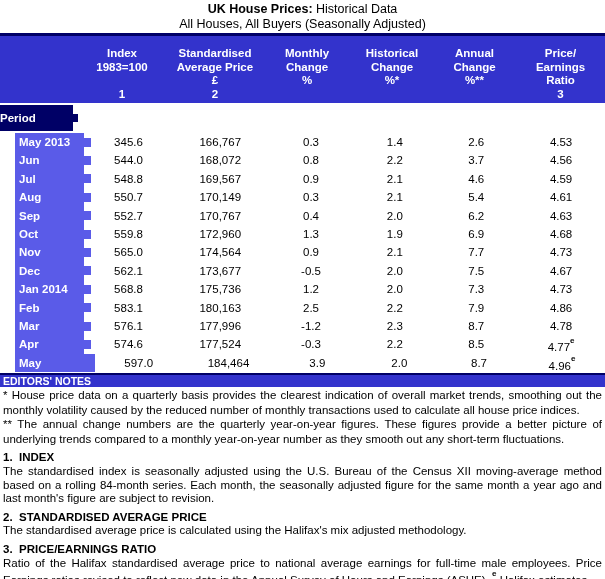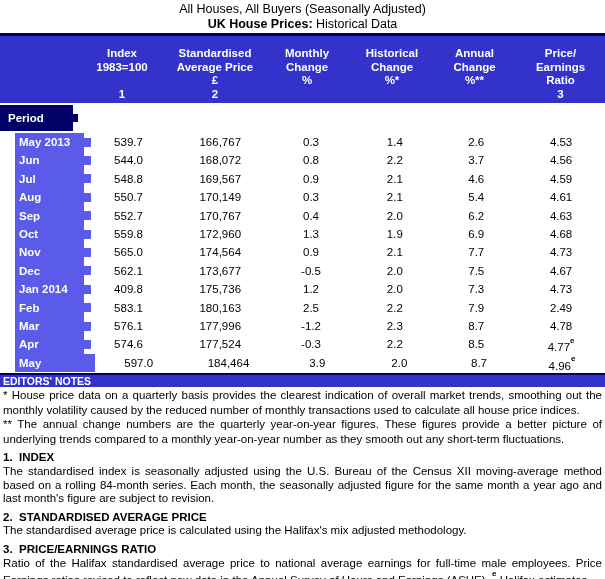--- a/index.html
+++ b/index.html
@@ -28,21 +28,21 @@
     color:#fff;font-weight:bold;font-size:11.5px;line-height:13.5px;text-align:center;
   }
   .hline{white-space:nowrap;}
   .hnum{min-height:13px;}
   
   .c0{width:77px;} .c1{width:90px;} .c2{width:96px;} .c3{width:88px;}
   .c4{width:82px;} .c5{width:83px;} .c6{width:89px;}
   
   .period-header{
     margin-top:2px;position:relative;
-    width:73px;height:26px;padding-left:8px;box-sizing:border-box;
+    width:73px;height:26px;padding-left:0;box-sizing:border-box;
     background:var(--navy,#000066);
     color:#fff;font-weight:bold;font-size:11.5px;line-height:26px;
   }
   .period-header::after{
     content:"";position:absolute;right:-5px;top:50%;margin-top:-4px;
     width:5px;height:8px;background:var(--navy,#000066);
   }
   
   .rows{margin-top:2px;margin-left:15px;}
   .row{display:flex;height:18.4px;line-height:18.4px;font-size:11.5px;}
@@ -75,22 +75,22 @@
   .sec{margin-top:5px;}
   .sec .sec-head{font-weight:bold;line-height:13.6px;white-space:pre;}
   .sec .sec-body{line-height:13.6px;text-align:justify;margin:0;}
 </style>
 </head>
 <body>
 
 <div class="page">
 
   <div class="title-block">
+    <div><span class="b">UK House Prices:</span><span> Historical Data</span></div>
     <div>All Houses, All Buyers (Seasonally Adjusted)</div>
-    <div><span class="b">UK House Prices:</span><span> Historical Data</span></div>
   </div>
 
   <div class="header-band" id="headerBand">
     <div class="hcell c0"></div>
   <div class="hcell c1">
         <div>
           <div class="hline">Index</div>
           <div class="hline">1983=100</div>
         </div>
         <div class="hnum">1</div>
@@ -135,21 +135,21 @@
         </div>
         <div class="hnum">3</div>
       </div>
     </div>
 
   <div class="period-header"><span>Period</span></div>
 
   <div class="rows" id="rowsHost">
       <div class="row">
         <div class="pcell">May 2013</div>
-        <div class="cell c1">539.7</div>
+        <div class="cell c1">345.6</div>
         <div class="cell c2">166,767</div>
         <div class="cell c3">0.3</div>
         <div class="cell c4">1.4</div>
         <div class="cell c5">2.6</div>
         <div class="cell c6">4.53</div>
       </div>
       <div class="row">
         <div class="pcell">Jun</div>
         <div class="cell c1">544.0</div>
         <div class="cell c2">168,072</div>
@@ -207,35 +207,35 @@
         <div class="pcell">Dec</div>
         <div class="cell c1">562.1</div>
         <div class="cell c2">173,677</div>
         <div class="cell c3">-0.5</div>
         <div class="cell c4">2.0</div>
         <div class="cell c5">7.5</div>
         <div class="cell c6">4.67</div>
       </div>
       <div class="row">
         <div class="pcell">Jan 2014</div>
-        <div class="cell c1">409.8</div>
+        <div class="cell c1">568.8</div>
         <div class="cell c2">175,736</div>
         <div class="cell c3">1.2</div>
         <div class="cell c4">2.0</div>
         <div class="cell c5">7.3</div>
         <div class="cell c6">4.73</div>
       </div>
       <div class="row">
         <div class="pcell">Feb</div>
         <div class="cell c1">583.1</div>
         <div class="cell c2">180,163</div>
         <div class="cell c3">2.5</div>
         <div class="cell c4">2.2</div>
         <div class="cell c5">7.9</div>
-        <div class="cell c6">2.49</div>
+        <div class="cell c6">4.86</div>
       </div>
       <div class="row">
         <div class="pcell">Mar</div>
         <div class="cell c1">576.1</div>
         <div class="cell c2">177,996</div>
         <div class="cell c3">-1.2</div>
         <div class="cell c4">2.3</div>
         <div class="cell c5">8.7</div>
         <div class="cell c6">4.78</div>
       </div>

